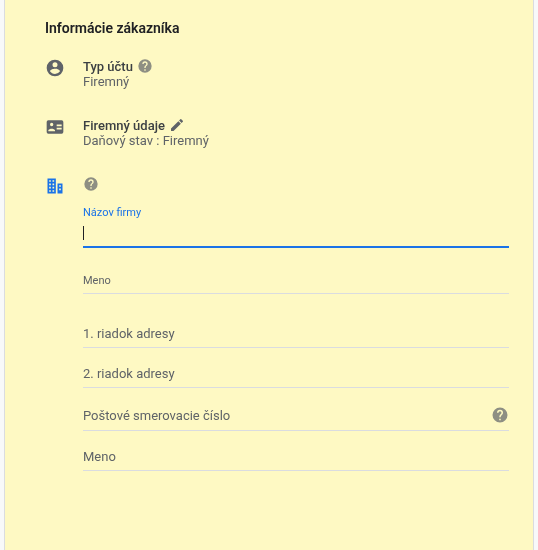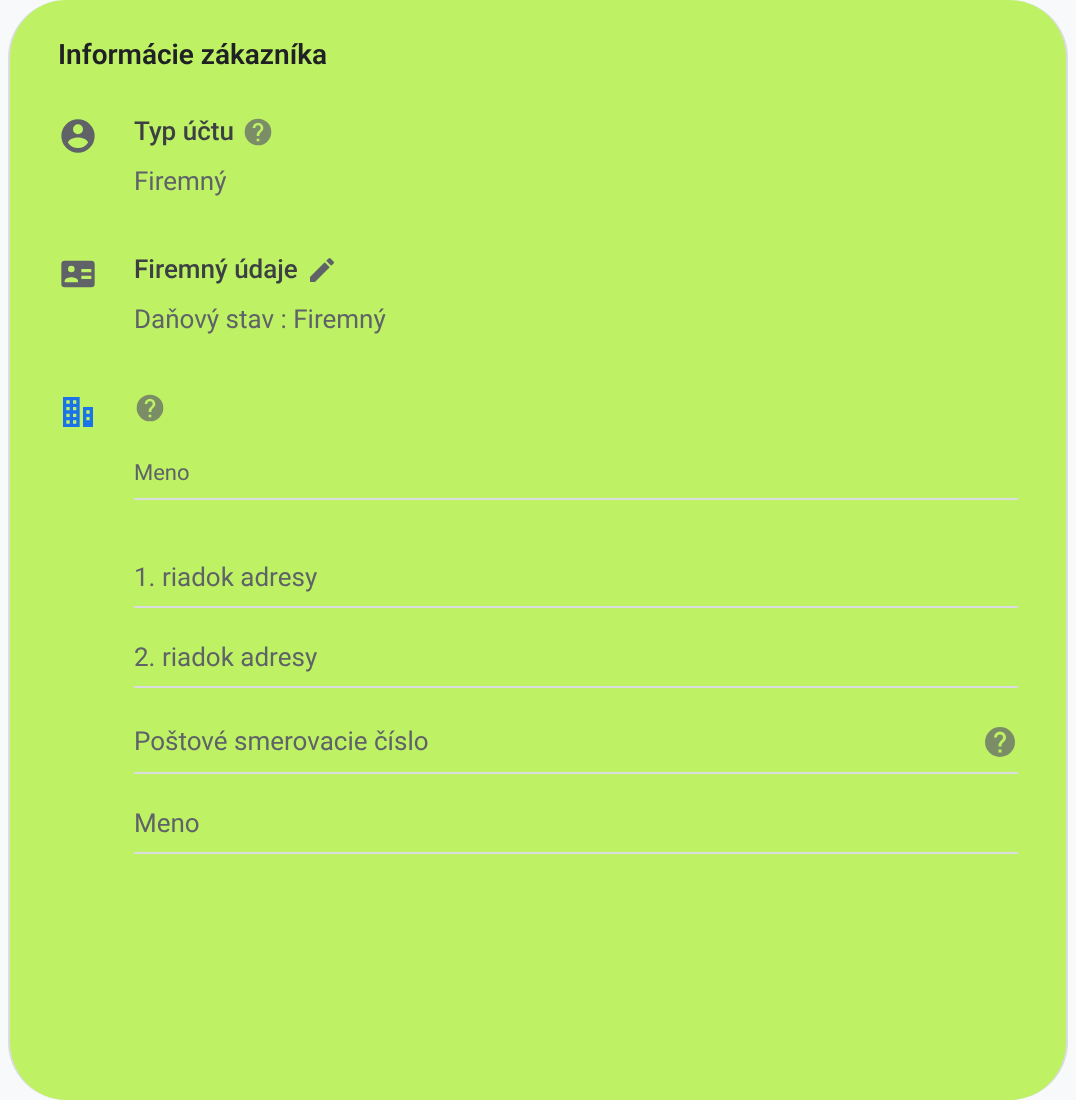--- a/index.html
+++ b/index.html
@@ -1,24 +1,24 @@
 <!DOCTYPE html>
 <html><head>
   <meta charset="utf-8">
   <style>
     * { box-sizing: border-box; margin: 0; padding: 0; }
     body { font-family: Roboto, Arial, sans-serif; background: #f8f9fa; width: 538px; height: 550px; overflow: hidden; }
-    .card { background: #bef264; margin: 0 4px; padding: 20px 24px 0 24px; height: 550px; border-left: 1px solid #dadce0; border-right: 1px solid #dadce0; border-radius: 29px; }
+    .card { background: #fef9c3; margin: 0 4px; padding: 20px 24px 0 40px; height: 550px; border-left: 1px solid #dadce0; border-right: 1px solid #dadce0; }
     .title { font-size: 14px; font-weight: 600; color: #202124; margin-bottom: 22px; }
     .section { display: flex; align-items: flex-start; margin-bottom: 28px; }
     .section-icon { width: 20px; height: 20px; flex-shrink: 0; margin-right: 18px; fill: #5f6368; }
     .section-body { flex: 1; }
     .row-label { display: flex; align-items: center; gap: 4px; }
     .label { font-size: 13px; color: #3c4043; font-weight: 500; }
-    .value { font-size: 13px; color: #5f6368; margin-top: 10px; }
+    .value { font-size: 13px; color: #5f6368; }
     .help-icon { width: 16px; height: 16px; fill: #5f6368; opacity: 0.7; cursor: pointer; }
     .edit-icon { width: 16px; height: 16px; fill: #5f6368; cursor: pointer; }
     .fields { margin-top: 14px; }
     .field { position: relative; margin-bottom: 22px; }
     .float-label { font-size: 11px; color: #1a73e8; display: block; margin-bottom: 2px; }
     .text-input { width: 100%; border: none; border-bottom: 2px solid #1a73e8; font-size: 13px; padding: 4px 0 6px 0; outline: none; background: transparent; }
     .cursor { position: absolute; left: 0; bottom: 8px; width: 1px; height: 14px; background: #202124; }
     .placeholder-line { border-bottom: 1px solid #dadce0; padding: 18px 0 6px 0; font-size: 13px; color: #5f6368; display: flex; justify-content: space-between; align-items: center; }
     .placeholder-line.small-top { padding-top: 4px; font-size: 11px; }
     .line-help { width: 18px; height: 18px; fill: #5f6368; opacity: 0.7; cursor: pointer; }
@@ -66,20 +66,25 @@
         <path d="M3 3h10v18H3V3zm2 2v2h2V5H5zm4 0v2h2V5H9zM5 9v2h2V9H5zm4 0v2h2V9H9zm-4 4v2h2v-2H5zm4 0v2h2v-2H9zm-4 4v2h2v-2H5zm4 0v2h2v-2H9zM15 9h6v12h-6V9zm2 2v2h2v-2h-2zm0 4v2h2v-2h-2z"></path>
       </svg>
     <div class="section-body">
       <div class="row-label">
         <svg class="help-icon" viewBox="0 0 24 24">
             <path d="M12 2a10 10 0 100 20 10 10 0 000-20zm1 17h-2v-2h2v2zm2.07-7.75l-.9.92C13.45 12.9 13 13.5 13 15h-2v-.5c0-1.1.45-2.1 1.17-2.83l1.24-1.26c.37-.36.59-.86.59-1.41a2 2 0 00-4 0H8a4 4 0 118 0c0 .88-.36 1.68-.93 2.25z"></path>
           </svg>
       </div>
 
       <div class="fields">
+        <div class="field">
+          <span class="float-label">Názov firmy</span>
+          <input class="text-input" type="text" value="" style="">
+          <span class="cursor"></span>
+        </div>
 
         <div class="placeholder-line small-top">
           <span>Meno</span>
         </div>
         <div style="height:14px;"></div>
         <div class="placeholder-line">
           <span>1. riadok adresy</span>
         </div>
         <div class="placeholder-line">
           <span>2. riadok adresy</span>

